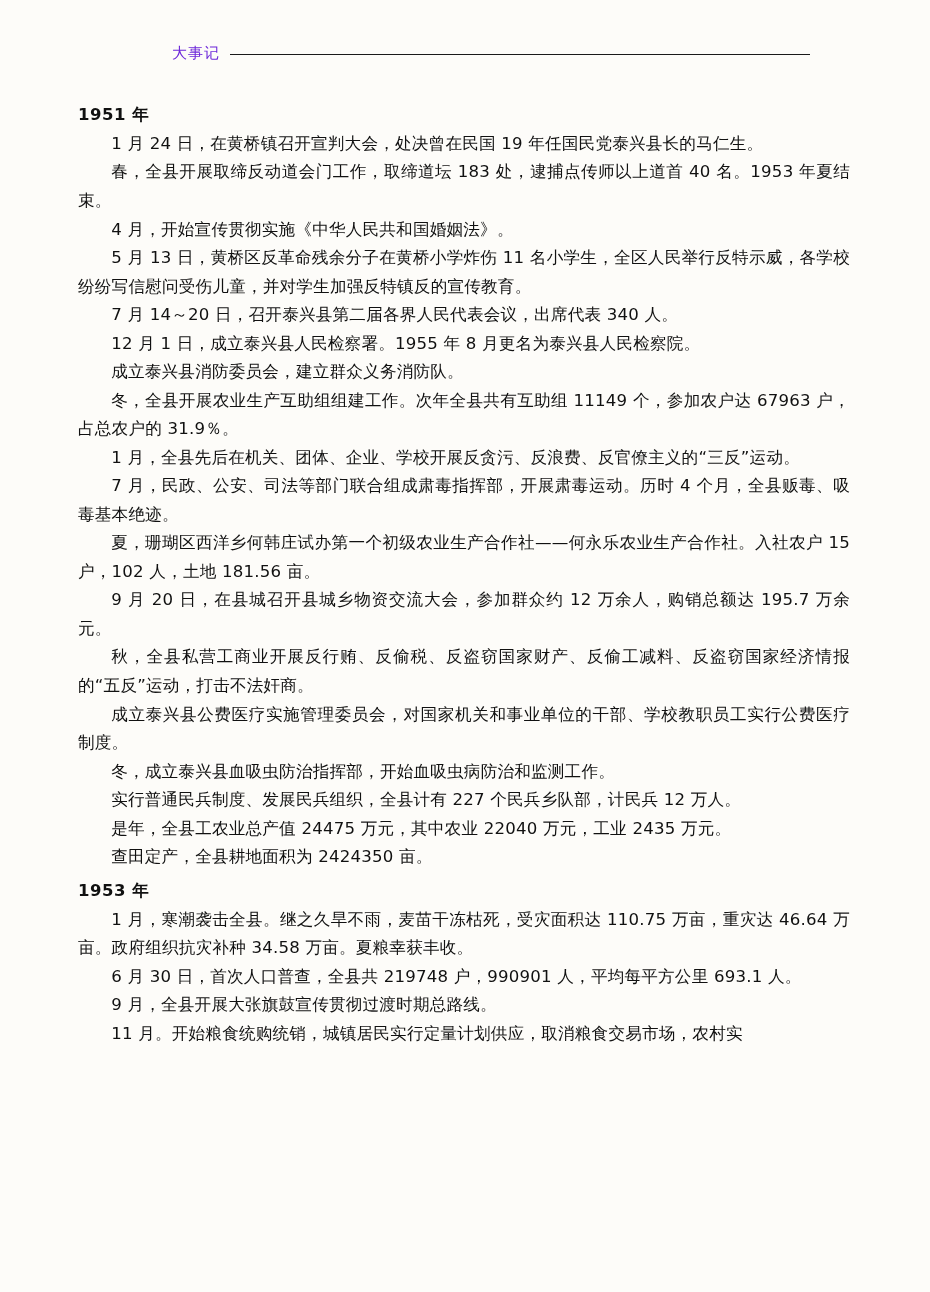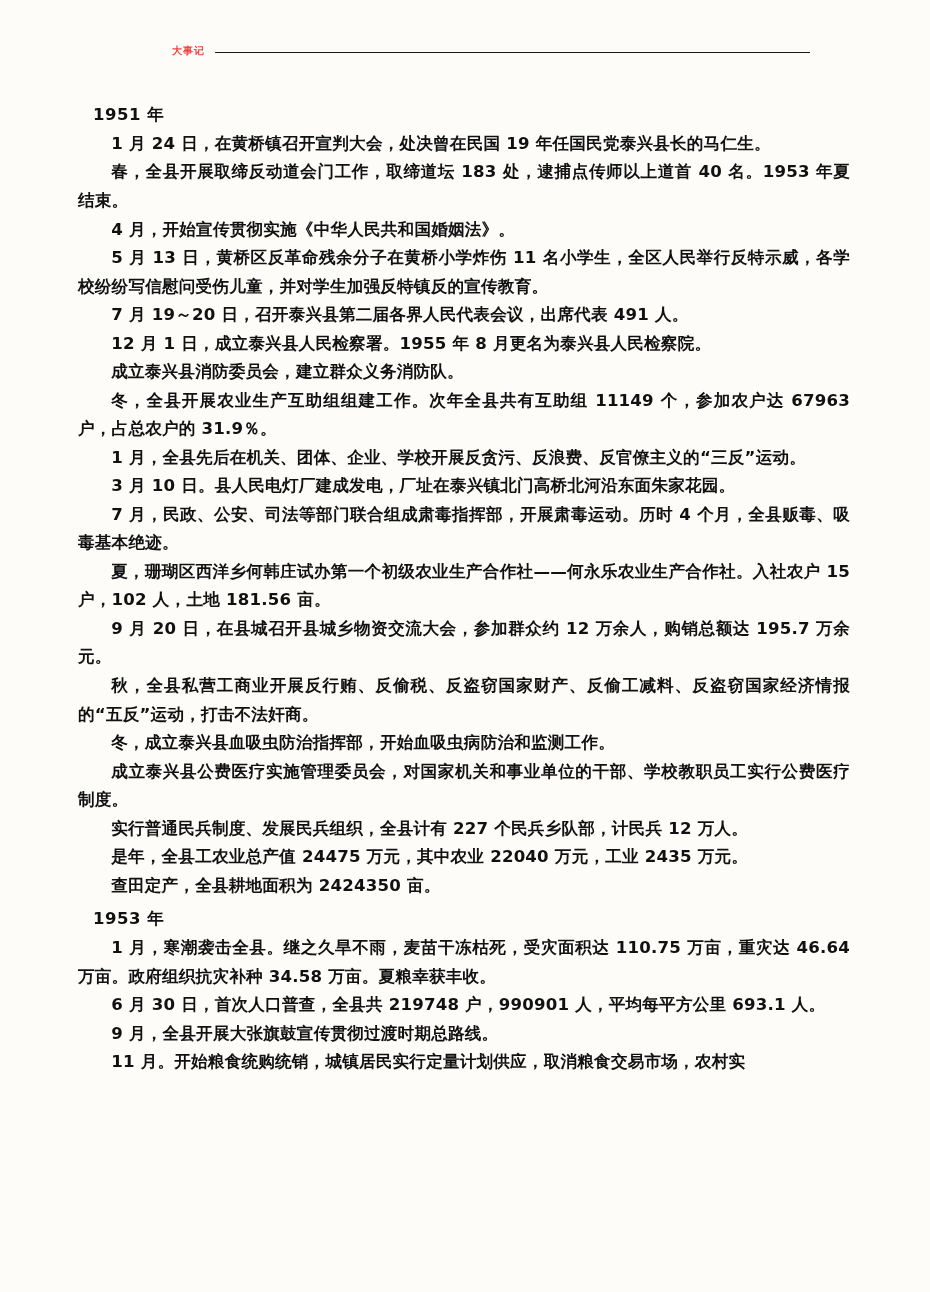--- a/index.html
+++ b/index.html
@@ -26,24 +26,24 @@
   .header {
     position: absolute;
     left: 172px;
     top: 44px;
     width: 638px;
     display: flex;
     align-items: center;
     gap: 10px;
   }
   .header .head-title {
-    font-size: 10px;
-    font-weight: bold;
+    font-size: 15px;
+    font-weight: normal;
     letter-spacing: 1px;
-    color: #ef4444;
+    color: #6d28d9;
     white-space: nowrap;
     font-family: "DejaVu Sans", "Liberation Sans", sans-serif;
   }
   .header .rule {
     flex: 1;
     height: 0;
     border-top: 1.6px solid #1a1a1a;
     margin-top: 2px;
   }
 
@@ -51,66 +51,64 @@
     position: absolute;
     left: 78px;
     top: 96px;
     width: 772px;
   }
 
   .year {
     font-size: 16.5px;
     font-weight: bold;
     letter-spacing: 0.5px;
-    margin: 7px 0 3px 15px;
+    margin: 7px 0 3px 0;
     line-height: 1.45;
   }
 
   p.para {
     font-size: 16.6px;
     line-height: 1.72;
     margin: 0;
     text-indent: 2em;
     text-align: justify;
     text-justify: inter-ideograph;
     letter-spacing: 0.2px;
     word-break: break-all;
-    font-weight: bold;
   }
 </style>
 </head>
 <body>
 
 <div class="page">
 
   <div class="header">
     <span class="head-title">大事记</span>
     <span class="rule"></span>
   </div>
 
   <div class="content">
 
     <div class="year">1951 年</div>
     <p class="para">1 月 24 日，在黄桥镇召开宣判大会，处决曾在民国 19 年任国民党泰兴县长的马仁生。</p>
     <p class="para">春，全县开展取缔反动道会门工作，取缔道坛 183 处，逮捕点传师以上道首 40 名。1953 年夏结束。</p>
     <p class="para">4 月，开始宣传贯彻实施《中华人民共和国婚姻法》。</p>
     <p class="para">5 月 13 日，黄桥区反革命残余分子在黄桥小学炸伤 11 名小学生，全区人民举行反特示威，各学校纷纷写信慰问受伤儿童，并对学生加强反特镇反的宣传教育。</p>
-    <p class="para">7 月 19～20 日，召开泰兴县第二届各界人民代表会议，出席代表 491 人。</p>
+    <p class="para">7 月 14～20 日，召开泰兴县第二届各界人民代表会议，出席代表 340 人。</p>
     <p class="para">12 月 1 日，成立泰兴县人民检察署。1955 年 8 月更名为泰兴县人民检察院。</p>
     <p class="para">成立泰兴县消防委员会，建立群众义务消防队。</p>
     <p class="para">冬，全县开展农业生产互助组组建工作。次年全县共有互助组 11149 个，参加农户达 67963 户，占总农户的 31.9％。</p>
 
     <p class="para">1 月，全县先后在机关、团体、企业、学校开展反贪污、反浪费、反官僚主义的“三反”运动。</p>
-    <p class="para">3 月 10 日。县人民电灯厂建成发电，厂址在泰兴镇北门高桥北河沿东面朱家花园。</p>
     <p class="para">7 月，民政、公安、司法等部门联合组成肃毒指挥部，开展肃毒运动。历时 4 个月，全县贩毒、吸毒基本绝迹。</p>
     <p class="para">夏，珊瑚区西洋乡何韩庄试办第一个初级农业生产合作社——何永乐农业生产合作社。入社农户 15 户，102 人，土地 181.56 亩。</p>
     <p class="para">9 月 20 日，在县城召开县城乡物资交流大会，参加群众约 12 万余人，购销总额达 195.7 万余元。</p>
     <p class="para">秋，全县私营工商业开展反行贿、反偷税、反盗窃国家财产、反偷工减料、反盗窃国家经济情报的“五反”运动，打击不法奸商。</p>
+    <p class="para">成立泰兴县公费医疗实施管理委员会，对国家机关和事业单位的干部、学校教职员工实行公费医疗制度。</p>
     <p class="para">冬，成立泰兴县血吸虫防治指挥部，开始血吸虫病防治和监测工作。</p>
-    <p class="para">成立泰兴县公费医疗实施管理委员会，对国家机关和事业单位的干部、学校教职员工实行公费医疗制度。</p>
     <p class="para">实行普通民兵制度、发展民兵组织，全县计有 227 个民兵乡队部，计民兵 12 万人。</p>
     <p class="para">是年，全县工农业总产值 24475 万元，其中农业 22040 万元，工业 2435 万元。</p>
     <p class="para">查田定产，全县耕地面积为 2424350 亩。</p>
 
     <div class="year">1953 年</div>
     <p class="para">1 月，寒潮袭击全县。继之久旱不雨，麦苗干冻枯死，受灾面积达 110.75 万亩，重灾达 46.64 万亩。政府组织抗灾补种 34.58 万亩。夏粮幸获丰收。</p>
     <p class="para">6 月 30 日，首次人口普查，全县共 219748 户，990901 人，平均每平方公里 693.1 人。</p>
     <p class="para">9 月，全县开展大张旗鼓宣传贯彻过渡时期总路线。</p>
     <p class="para">11 月。开始粮食统购统销，城镇居民实行定量计划供应，取消粮食交易市场，农村实</p>
 

